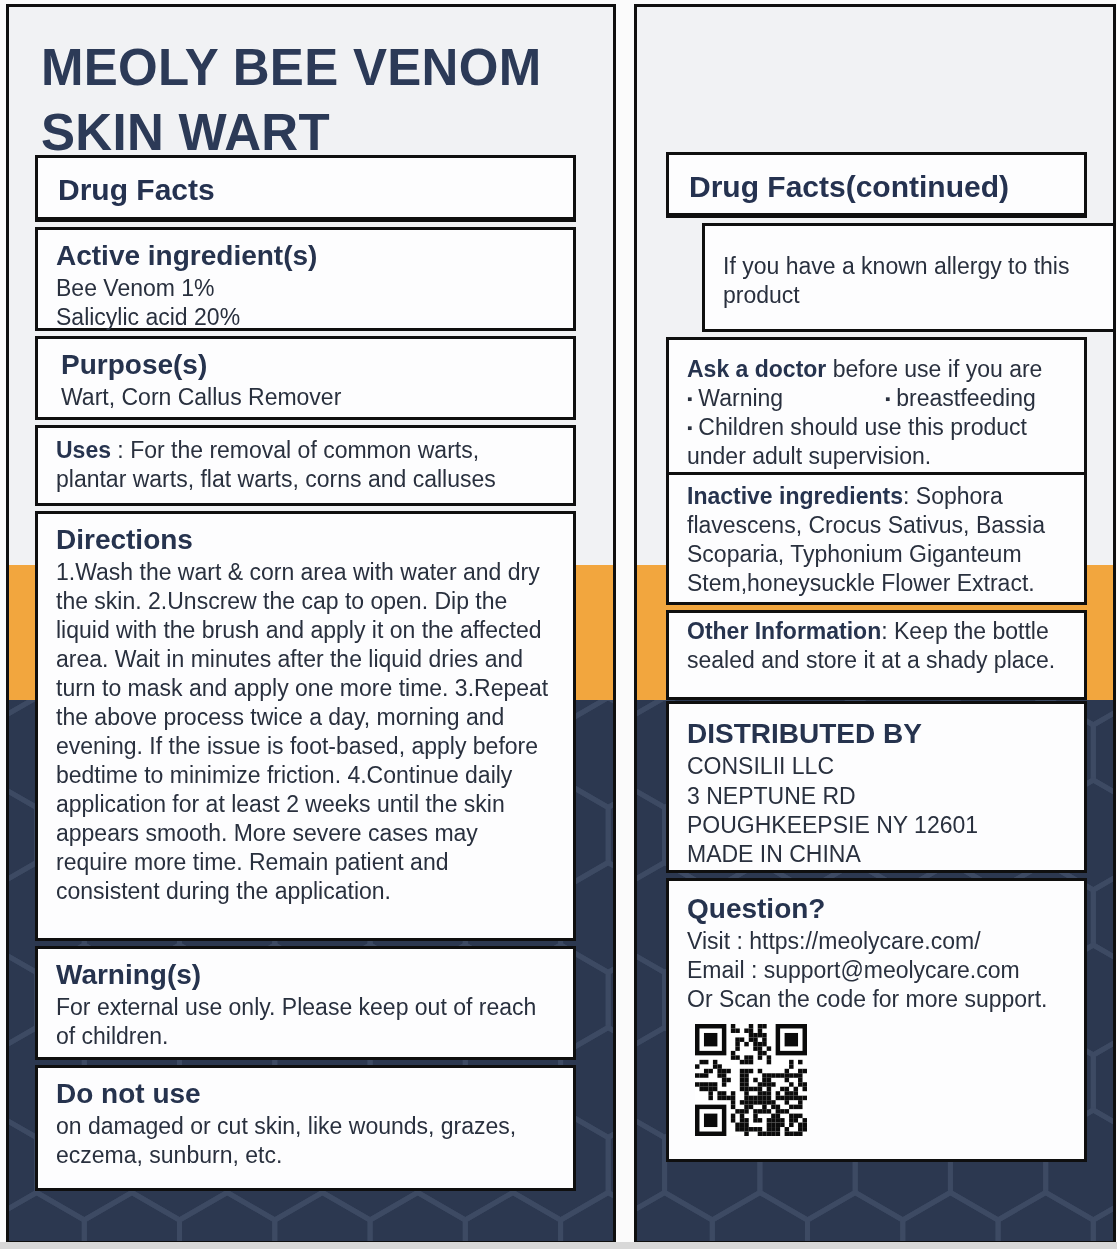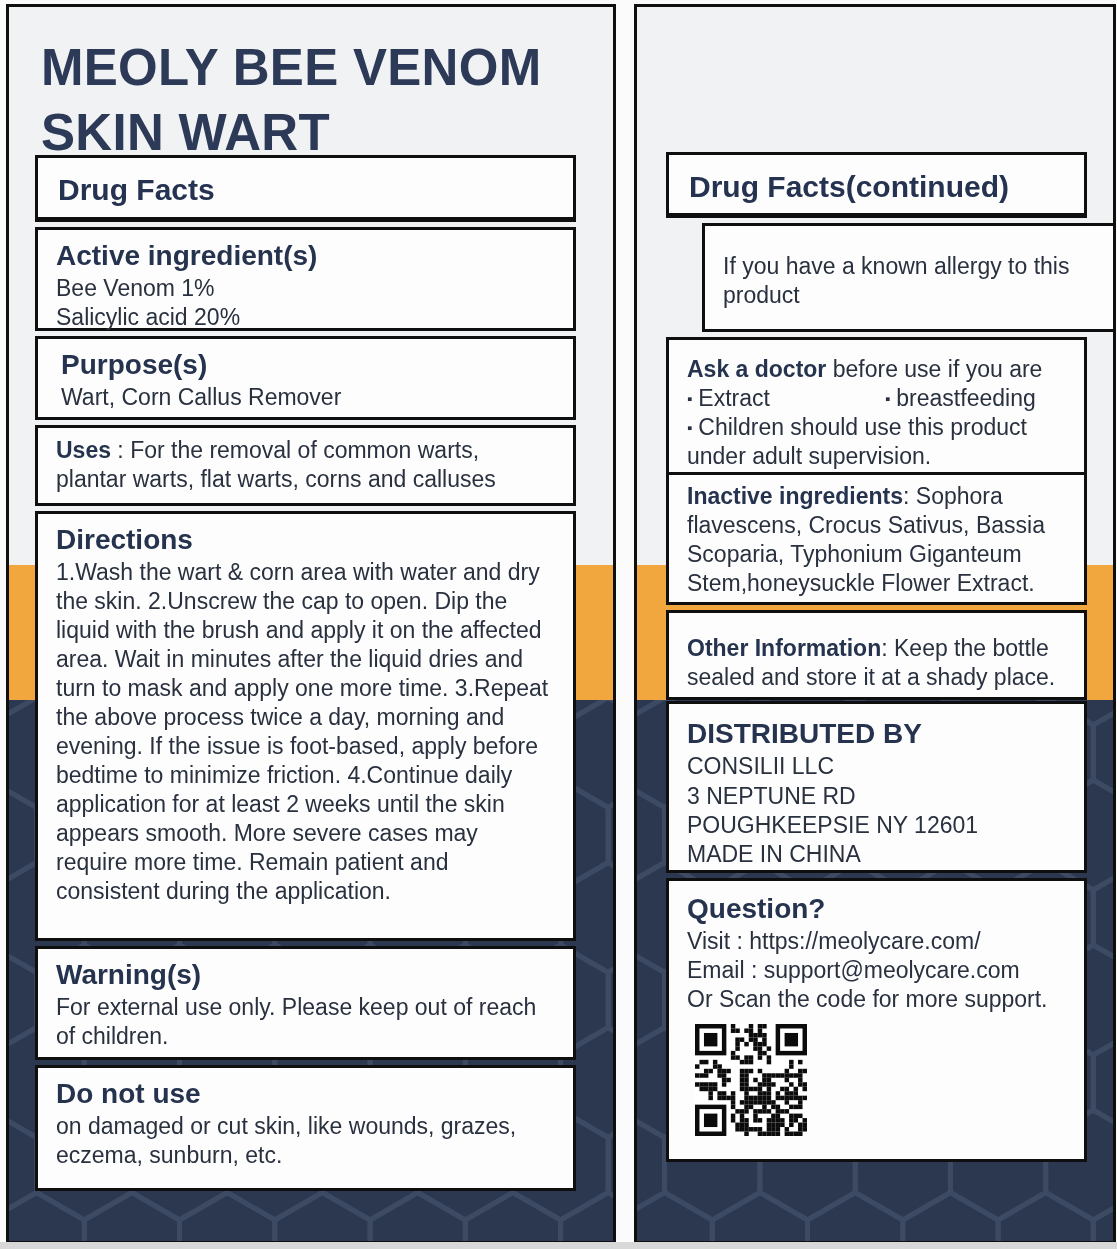--- a/index.html
+++ b/index.html
@@ -246,31 +246,31 @@
 
   <div class="box rbox df-header" style="top:145px;height:66px;">Drug Facts(continued)</div>
 
   <div class="box rbox sec" style="top:216px;height:109px;padding-top:26px;margin-left:36px;">
     <div>If you have a known allergy to this product</div>
   </div>
 
   <div class="box rbox sec" style="top:330px;height:138px;padding-top:15px;">
     <div><b>Ask a doctor</b><span> before use if you are</span></div>
     <div class="brow">
-      <div class="bcol1"><span class="bullet">▪</span><span>Extract</span></div>
+      <div class="bcol1"><span class="bullet">▪</span><span>Warning</span></div>
       <div><span class="bullet">▪</span><span>breastfeeding</span></div>
     </div>
     <div><span class="bullet">▪</span><span>Children should use this product under adult supervision.</span></div>
   </div>
 
   <div class="box rbox sec" style="top:465px;height:133px;padding-top:7px;">
     <div><b>Inactive ingredients</b><span>: Sophora flavescens, Crocus Sativus, Bassia Scoparia, Typhonium Giganteum Stem,honeysuckle Flower Extract.</span></div>
   </div>
 
-  <div class="box rbox sec" style="top:603px;height:90px;padding-top:21px;">
+  <div class="box rbox sec" style="top:603px;height:90px;padding-top:4px;">
     <div><b>Other Information</b><span>: Keep the bottle sealed and store it at a shady place.</span></div>
   </div>
 
   <div class="box rbox sec caps-lines" style="top:694px;height:172px;padding-top:12px;">
     <h3>DISTRIBUTED BY</h3>
     <div>CONSILII LLC</div>
     <div>3 NEPTUNE RD</div>
     <div>POUGHKEEPSIE NY 12601</div>
     <div>MADE IN CHINA</div>
   </div>

